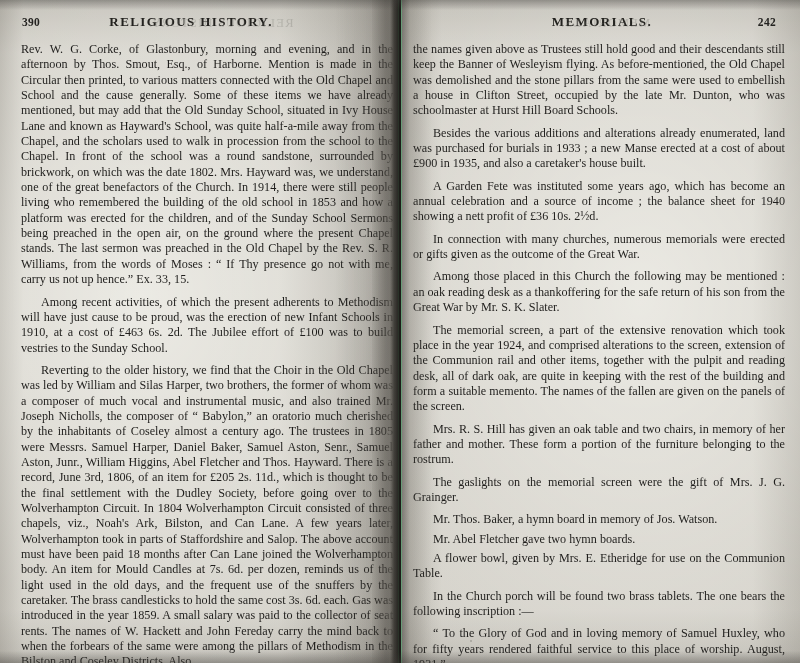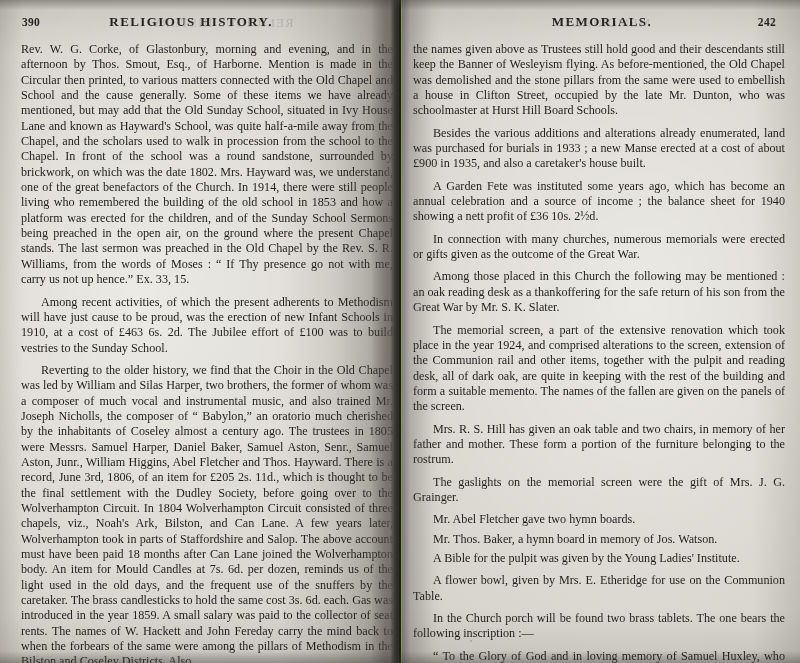--- a/index.html
+++ b/index.html
@@ -5,21 +5,21 @@
   html, body {
     margin: 0;
     padding: 0;
     background: #4a4a4a;
   }
   .scan {
     position: relative;
     width: 800px;
     height: 663px;
     overflow: hidden;
-    background: #bef264;
+    background: #86efac;
     font-family: "Liberation Serif", "DejaVu Serif", serif;
   }
 
   
   .page {
     position: absolute;
     top: 0;
     bottom: 0;
     background: #cdcac1;
   }
@@ -219,23 +219,22 @@
 
   <div class="col col-right">
     <p class="no-indent">the names given above as Trustees still hold good and their descendants still keep the Banner of Wesleyism flying. As before-mentioned, the Old Chapel was demolished and the stone pillars from the same were used to embellish a house in Clifton Street, occupied by the late Mr. Dunton, who was schoolmaster at Hurst Hill Board Schools.</p>
     <p>Besides the various additions and alterations already enumerated, land was purchased for burials in 1933 ; a new Manse erected at a cost of about £900 in 1935, and also a caretaker's house built.</p>
     <p>A Garden Fete was instituted some years ago, which has become an annual celebration and a source of income ; the balance sheet for 1940 showing a nett profit of £36 10s. 2½d.</p>
     <p>In connection with many churches, numerous memorials were erected or gifts given as the outcome of the Great War.</p>
     <p>Among those placed in this Church the following may be mentioned : an oak reading desk as a thankoffering for the safe return of his son from the Great War by Mr. S. K. Slater.</p>
     <p>The memorial screen, a part of the extensive renovation which took place in the year 1924, and comprised alterations to the screen, extension of the Communion rail and other items, together with the pulpit and reading desk, all of dark oak, are quite in keeping with the rest of the building and form a suitable memento. The names of the fallen are given on the panels of the screen.</p>
     <p>Mrs. R. S. Hill has given an oak table and two chairs, in memory of her father and mother. These form a portion of the furniture belonging to the rostrum.</p>
     <p>The gaslights on the memorial screen were the gift of Mrs. J. G. Grainger.</p>
+    <p class="tight">Mr. Thos. Baker, a hymn board in memory of Jos. Watson.</p>
     <p class="tight">Mr. Abel Fletcher gave two hymn boards.</p>
-    <p class="tight">Mr. Thos. Baker, a hymn board in memory of Jos. Watson.</p>
-    <p>A Bible for the pulpit was given by the Young Ladies' Institute.</p>
     <p>A flower bowl, given by Mrs. E. Etheridge for use on the Communion Table.</p>
     <p>In the Church porch will be found two brass tablets. The one bears the following inscription :—</p>
     <p>“ To the Glory of God and in loving memory of Samuel Huxley, who for fifty years rendered faithful service to this place of worship. August, 1931.”</p>
   </div>
 
   <div class="blur-left-of-right-page"></div>
 
   <div class="edge-dark-top"></div>
   <div class="edge-dark-bottom"></div>
   <div class="speck" style="left:128px; top:645px; width:2px; height:2px;"></div>

